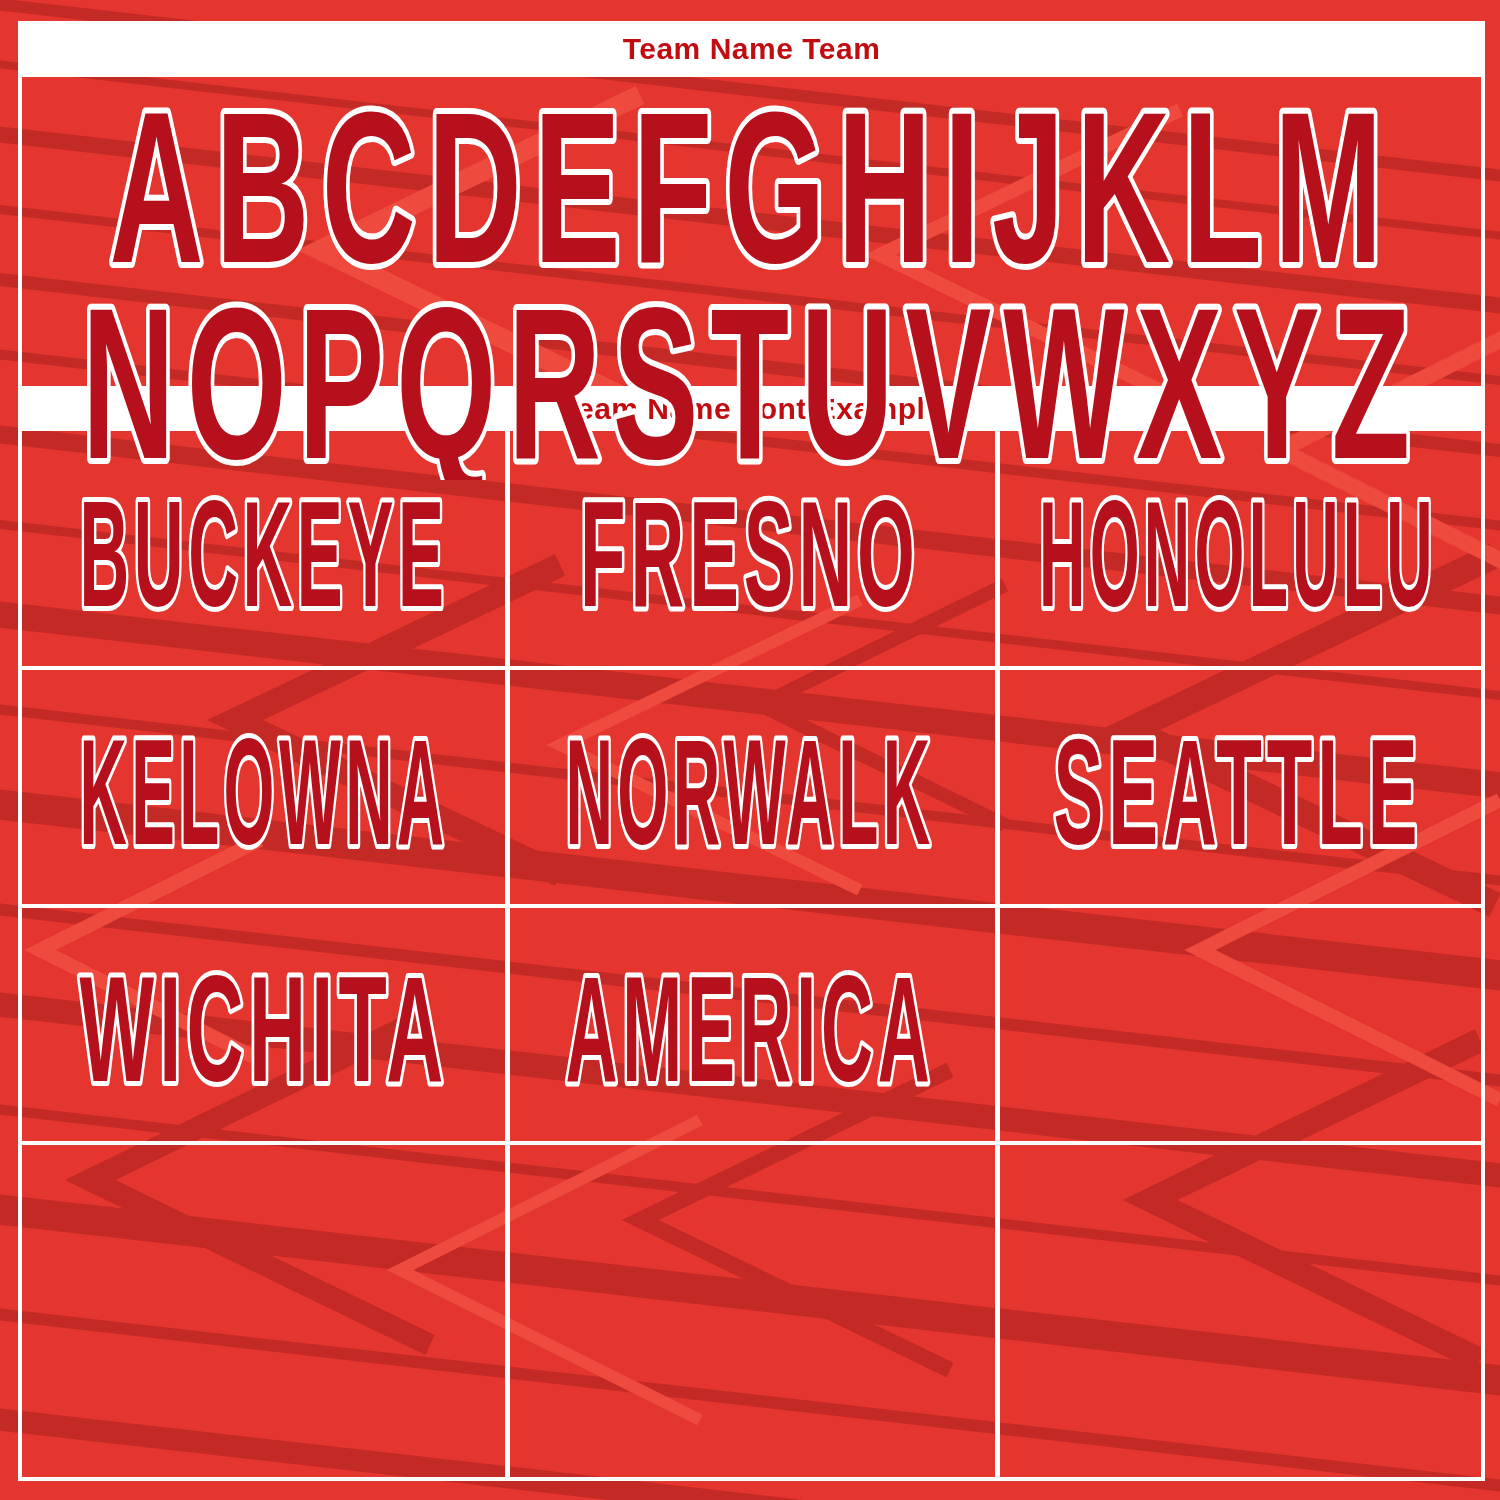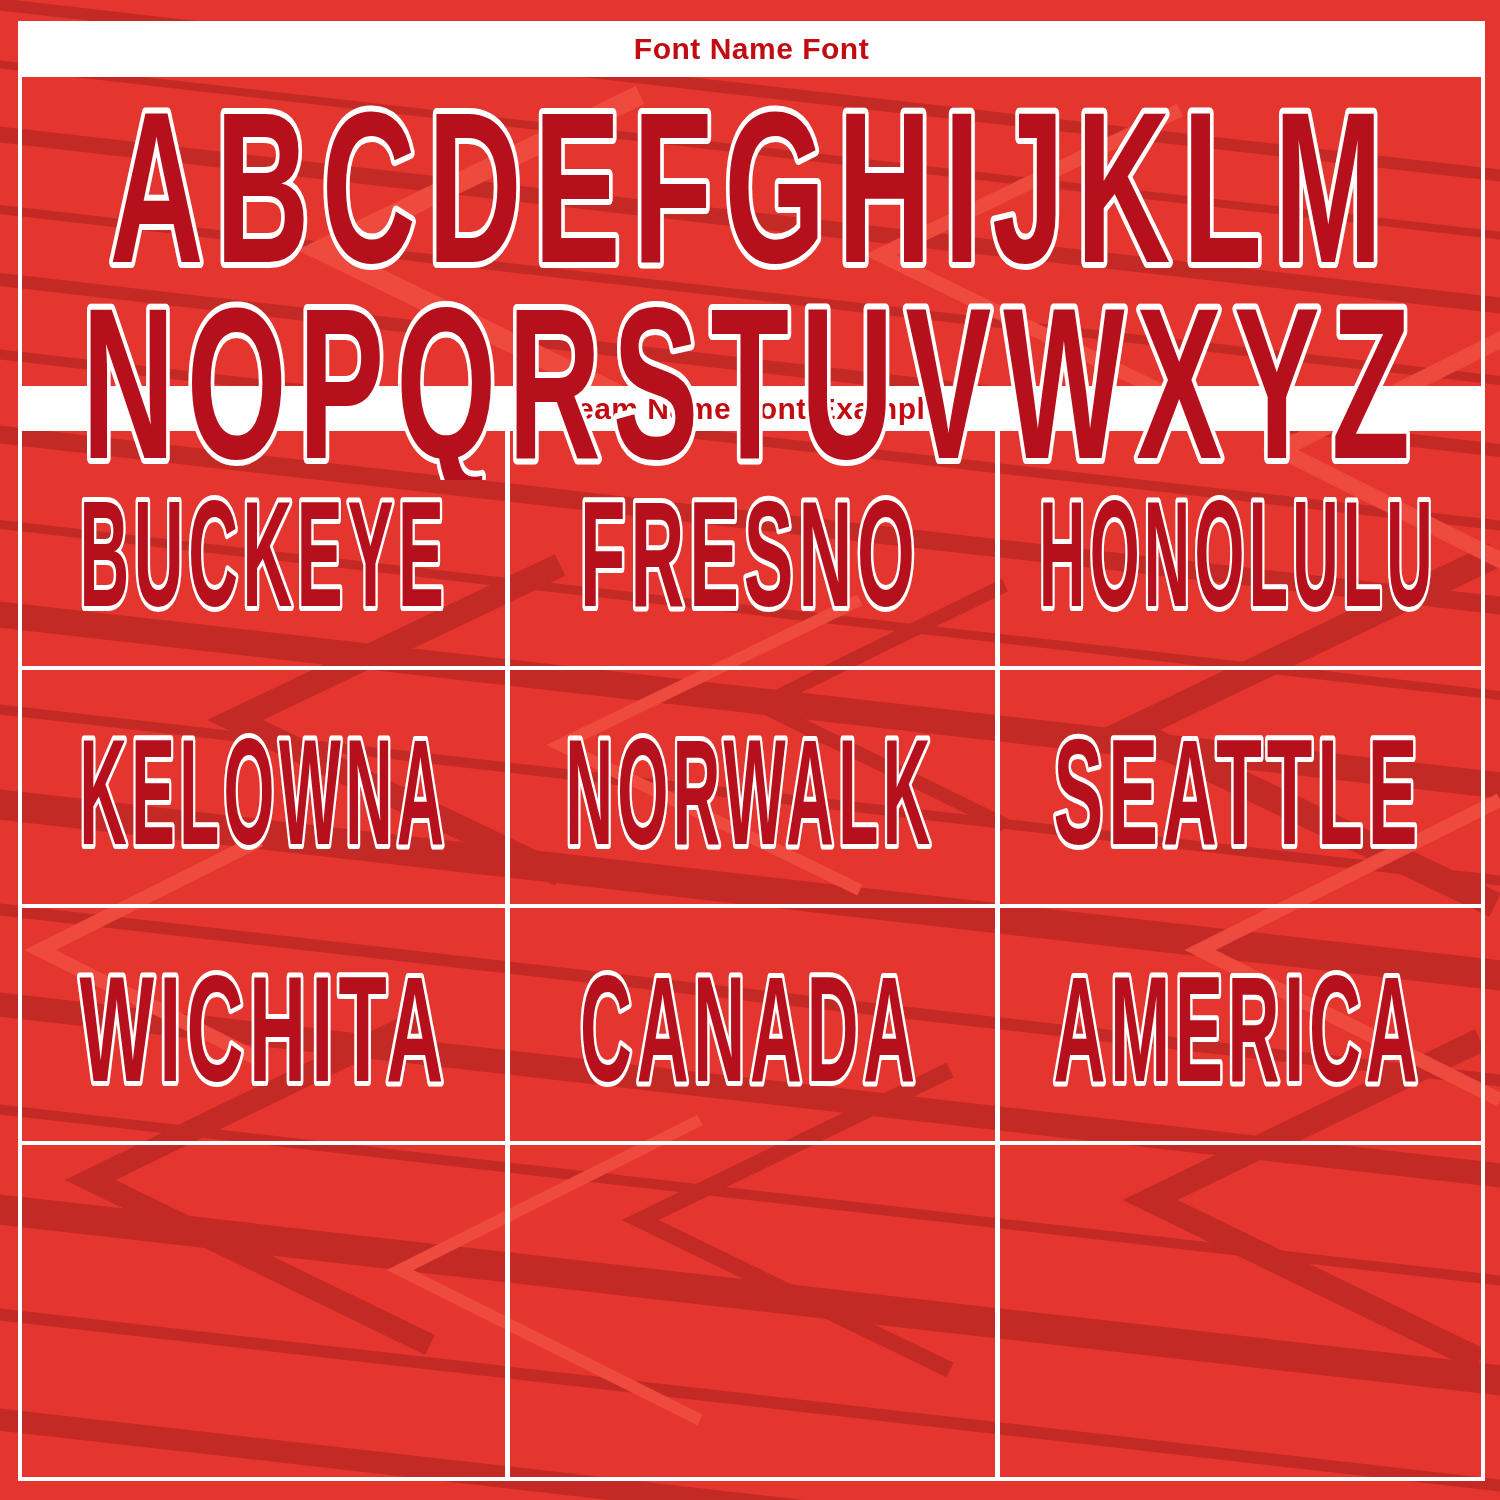--- a/index.html
+++ b/index.html
@@ -116,21 +116,21 @@
       <path d="M860,600 L560,745 L860,890" stroke-width="12"></path>
       <path d="M260,840 L40,950 L260,1060" stroke-width="14"></path>
       <path d="M1500,800 L1200,950 L1500,1100" stroke-width="14"></path>
       <path d="M700,1120 L400,1270 L700,1420" stroke-width="12"></path>
     </g>
   </svg>
 
   <div class="frame">
 
     <div class="header-bar top">
-      <span class="header-title">Font Name Font</span>
+      <span class="header-title">Team Name Team</span>
     </div>
 
     <div class="alphabet">
       <svg width="1459" height="403" viewBox="0 0 1459 403">
         <text class="outline-text alpha-text" x="730" y="185" text-anchor="middle" textLength="1285" lengthAdjust="spacingAndGlyphs">ABCDEFGHIJKLM</text>
         <text class="outline-text alpha-text" x="730" y="381" text-anchor="middle" textLength="1340" lengthAdjust="spacingAndGlyphs">NOPQRSTUVWXYZ</text>
       </svg>
     </div>
 
     <div class="header-bar example">
@@ -168,25 +168,20 @@
           <text class="outline-text team-name-text" x="230" y="170" text-anchor="middle" lengthAdjust="spacingAndGlyphs" textLength="369">SEATTLE</text>
         </svg>
       </div>
       <div class="cell">
         <svg width="460" height="230" viewBox="0 0 460 230">
           <text class="outline-text team-name-text" x="230" y="170" text-anchor="middle" lengthAdjust="spacingAndGlyphs" textLength="369">WICHITA</text>
         </svg>
       </div>
       <div class="cell">
         <svg width="460" height="230" viewBox="0 0 460 230">
-          <text class="outline-text team-name-text" x="230" y="170" text-anchor="middle" lengthAdjust="spacingAndGlyphs" textLength="340">CANADA</text>
-        </svg>
-      </div>
-      <div class="cell">
-        <svg width="460" height="230" viewBox="0 0 460 230">
           <text class="outline-text team-name-text" x="230" y="170" text-anchor="middle" lengthAdjust="spacingAndGlyphs" textLength="369">AMERICA</text>
         </svg>
       </div>
 
       <div class="divider v1"></div>
       <div class="divider v2"></div>
       <div class="divider h1"></div>
       <div class="divider h2"></div>
       <div class="divider h3"></div>
     </div>

